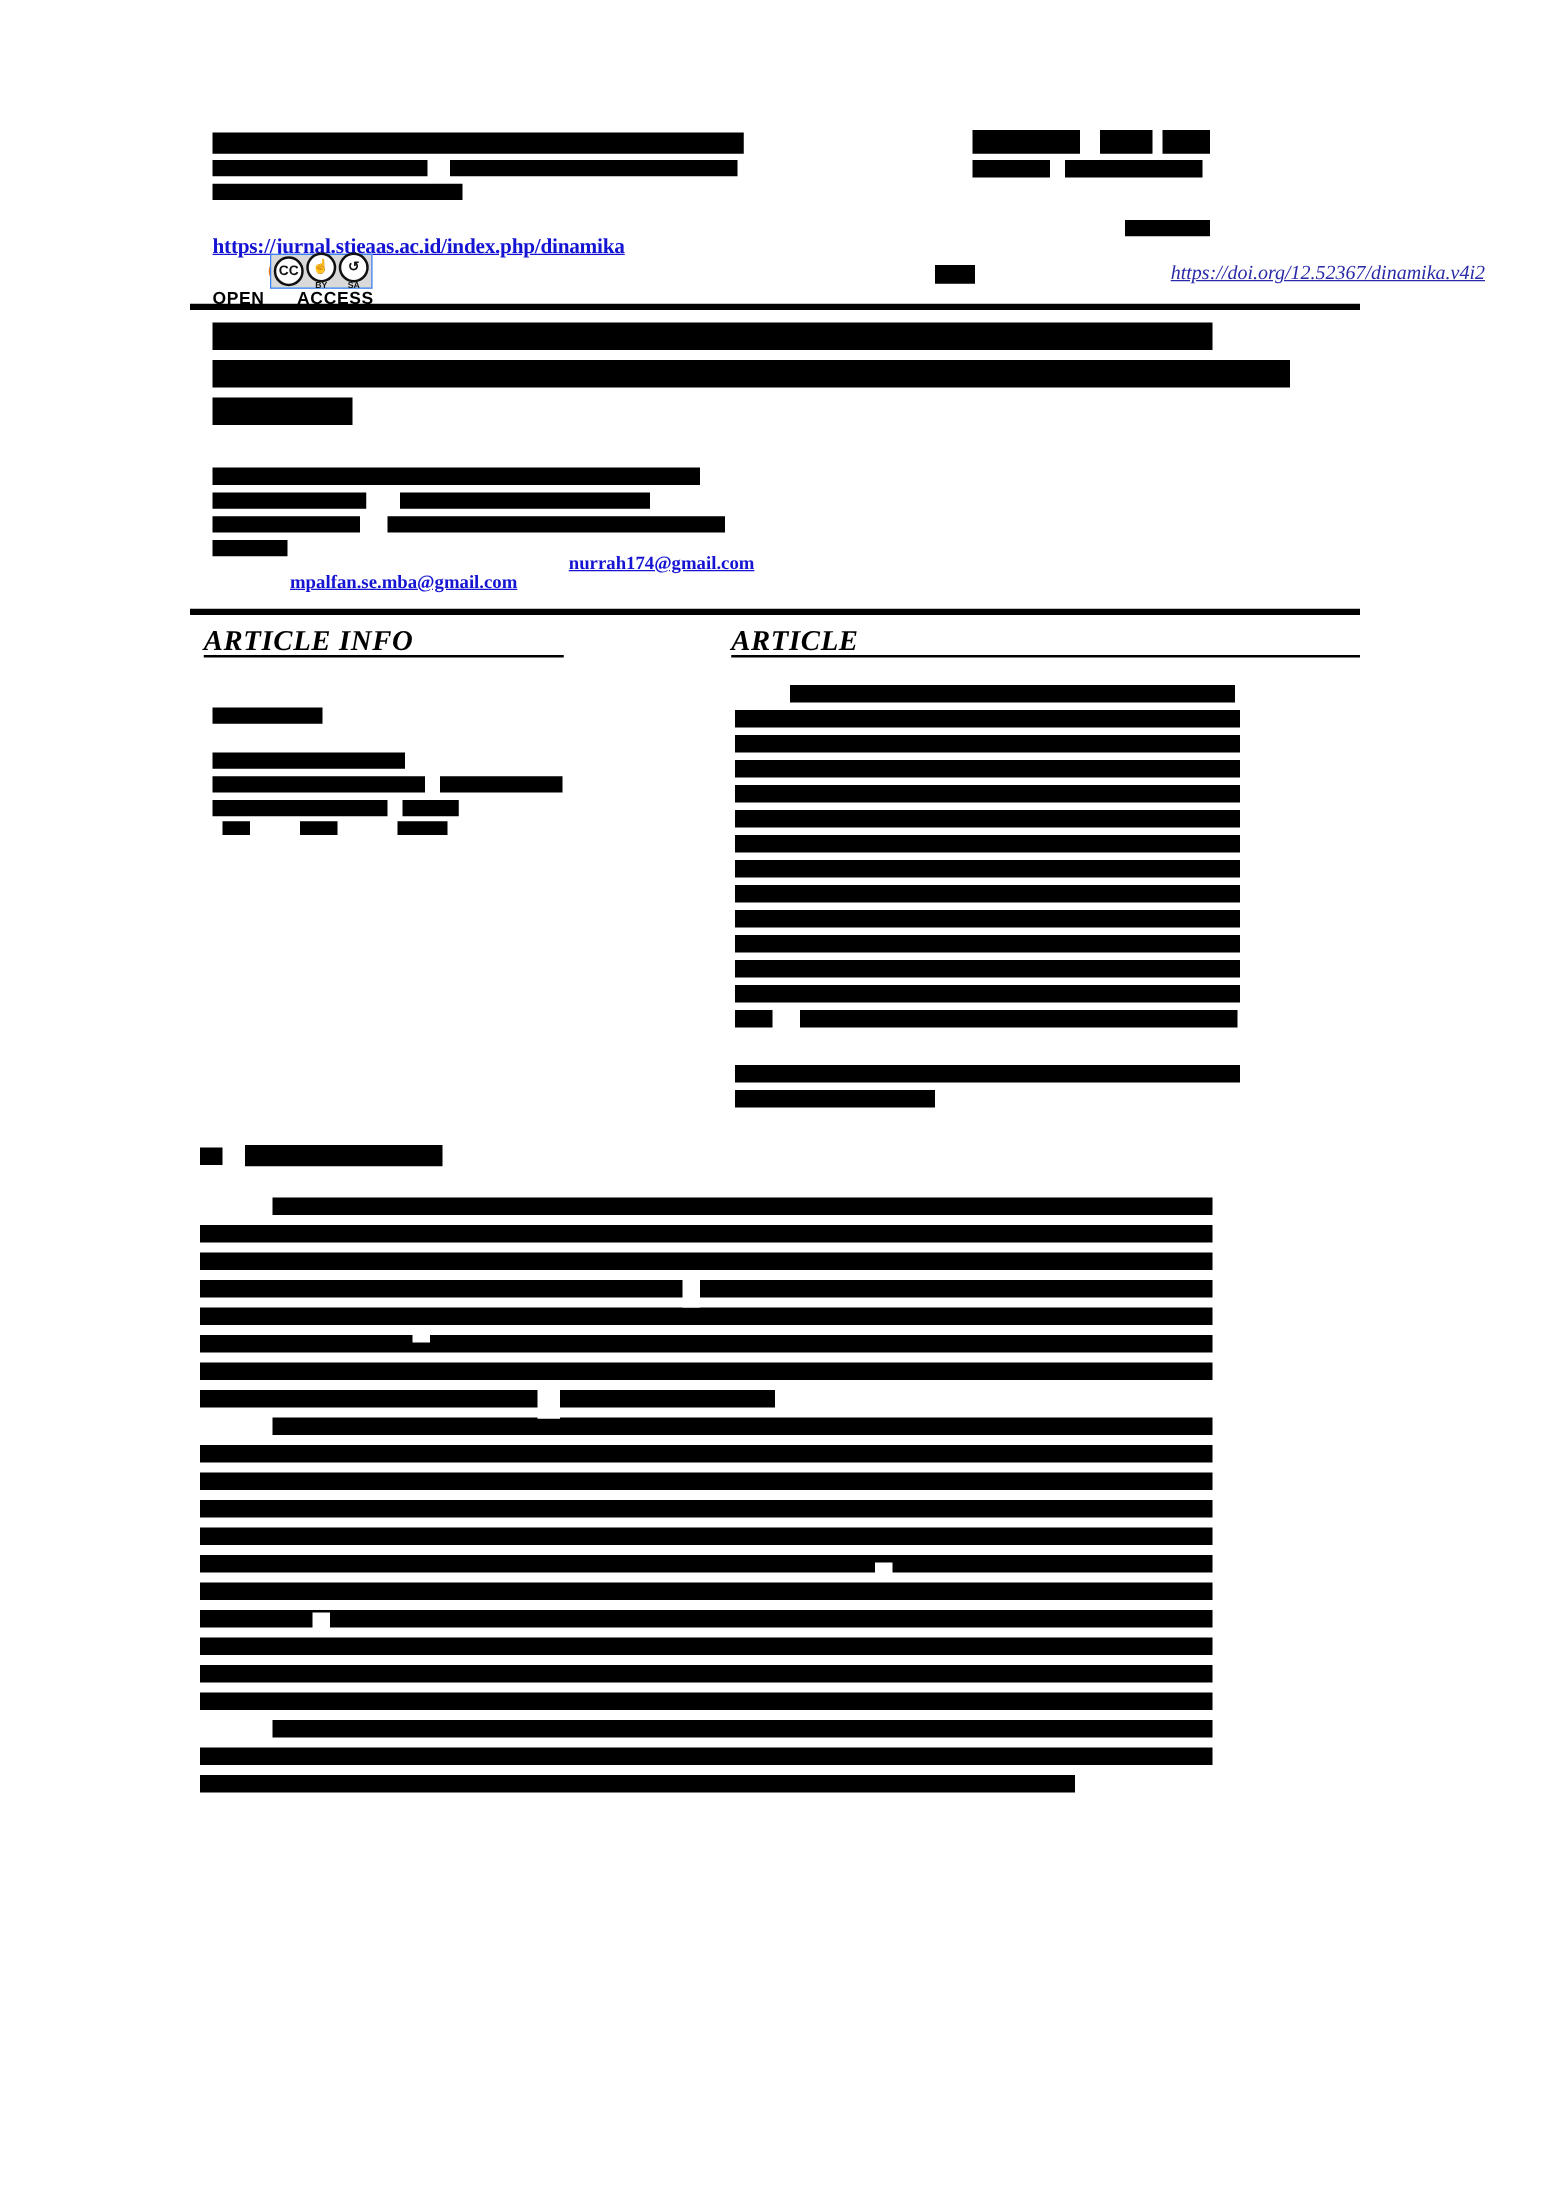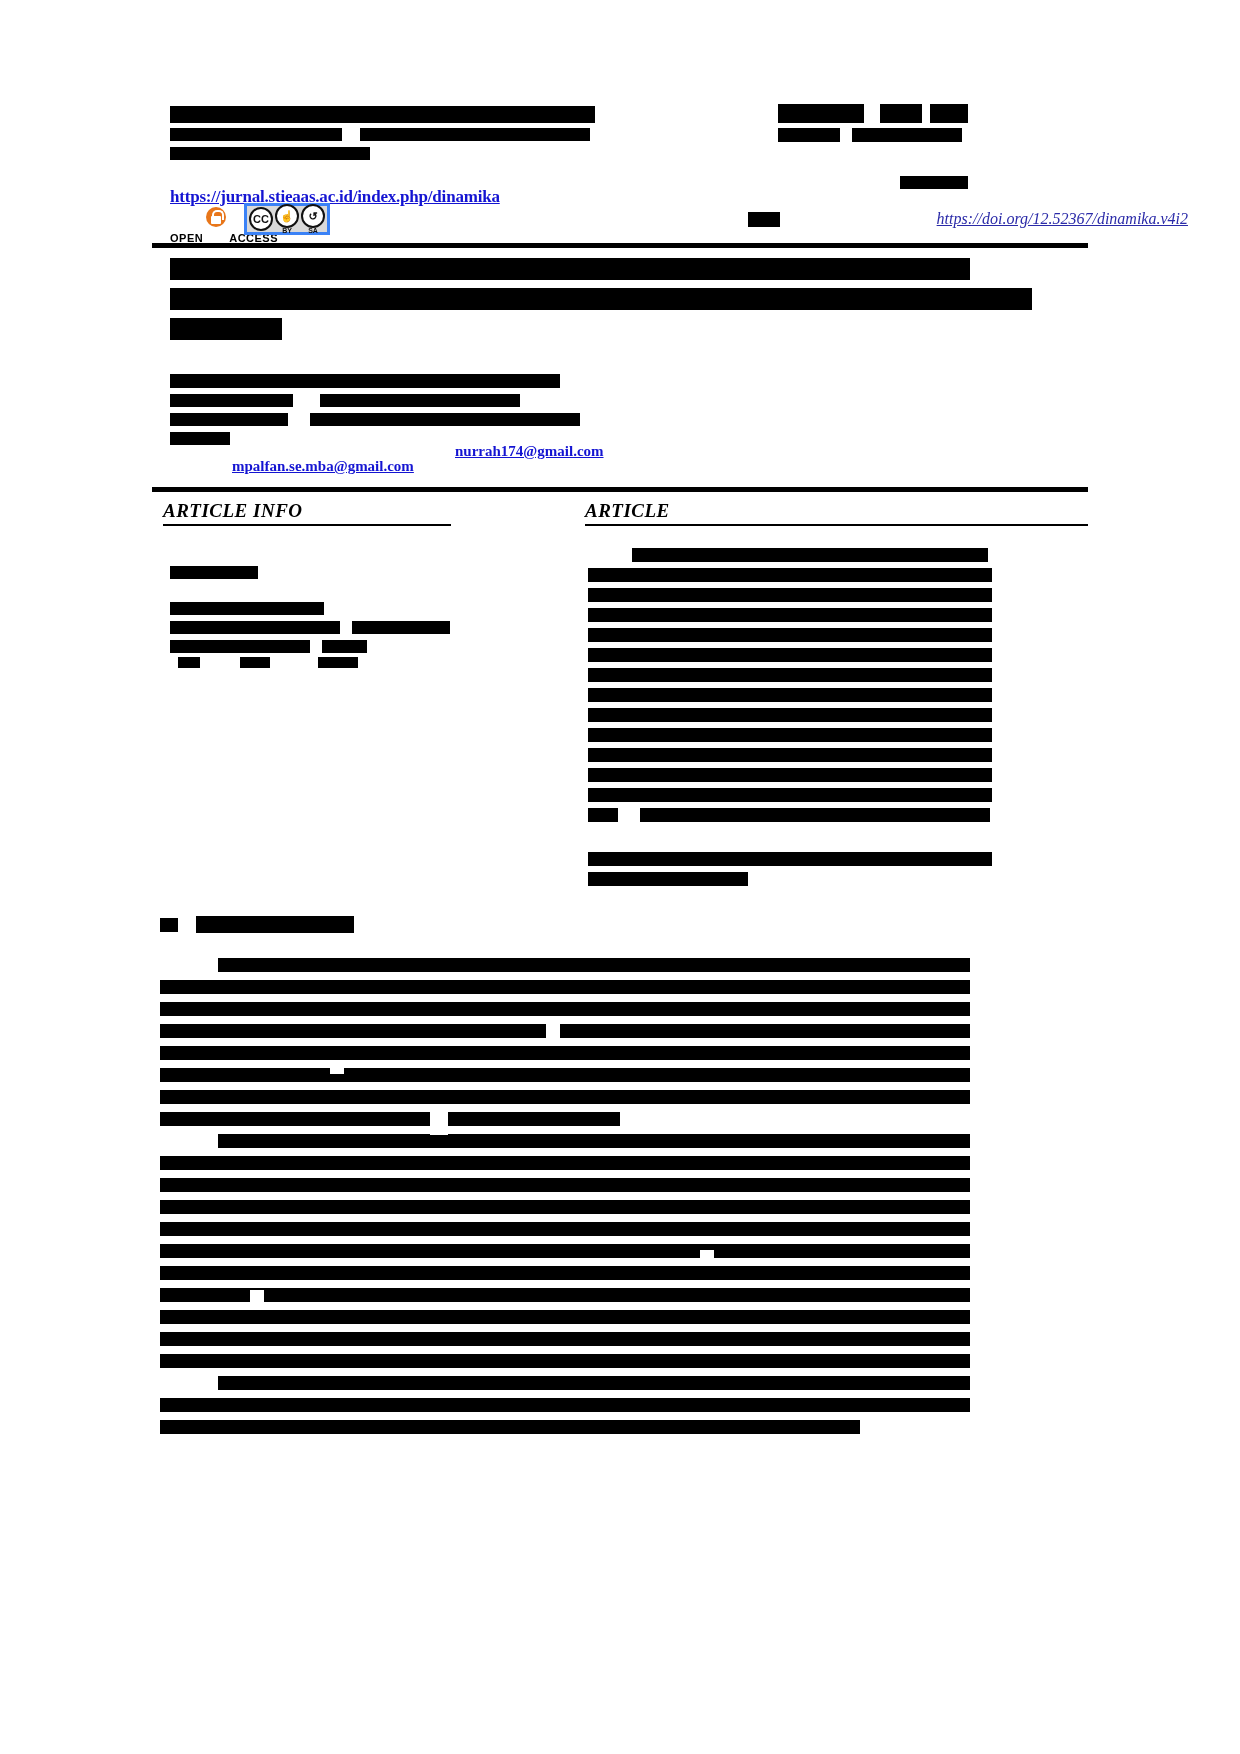--- a/index.html
+++ b/index.html
@@ -61,21 +61,21 @@
     left: 170px;
     top: 203px;
     width: 150px;
     height: 28px;
     display: flex;
     align-items: center;
     gap: 3px;
   }
   .oa-text {
     font-family: "Liberation Sans", sans-serif;
-    font-size: 11px;
+    font-size: 14px;
     font-weight: bold;
     letter-spacing: 0.5px;
     color: #000;
     margin-top: 41px;
   }
   .oa-lock {
     width: 20px; height: 20px;
     border-radius: 50%;
     background: #e8761a;
     position: relative;
@@ -92,27 +92,27 @@
   .oa-lock::before {
     content: "";
     position: absolute;
     left: 5px; top: 9px;
     width: 10px; height: 8px;
     background: #fff;
     border-radius: 1px;
   }
   .cc-badge {
     position: absolute;
-    left: 244px;
+    left: 216px;
     top: 203px;
     display: flex;
     align-items: center;
     height: 26px;
     background: #d9d9d9;
-    border: 3px solid #3b82f6;
+    border: 1px solid #3b82f6;
     padding: 0 2px;
     gap: 2px;
   }
   .cc-circle {
     width: 20px; height: 20px;
     border-radius: 50%;
     border: 2px solid #111;
     background: #fff;
     font-family: "Liberation Sans", sans-serif;
     font-size: 11px;
@@ -136,21 +136,21 @@
     position: absolute;
     background: #000;
   }
 
   
   .sec-hdr {
     position: absolute;
     font-family: "Liberation Serif", serif;
     font-style: italic;
     font-weight: bold;
-    font-size: 19px;
+    font-size: 23px;
     letter-spacing: 0.5px;
     color: #000;
     white-space: nowrap;
   }
 
   
   .email-link {
     position: absolute;
     font-family: "Liberation Serif", serif;
     font-size: 15px;

